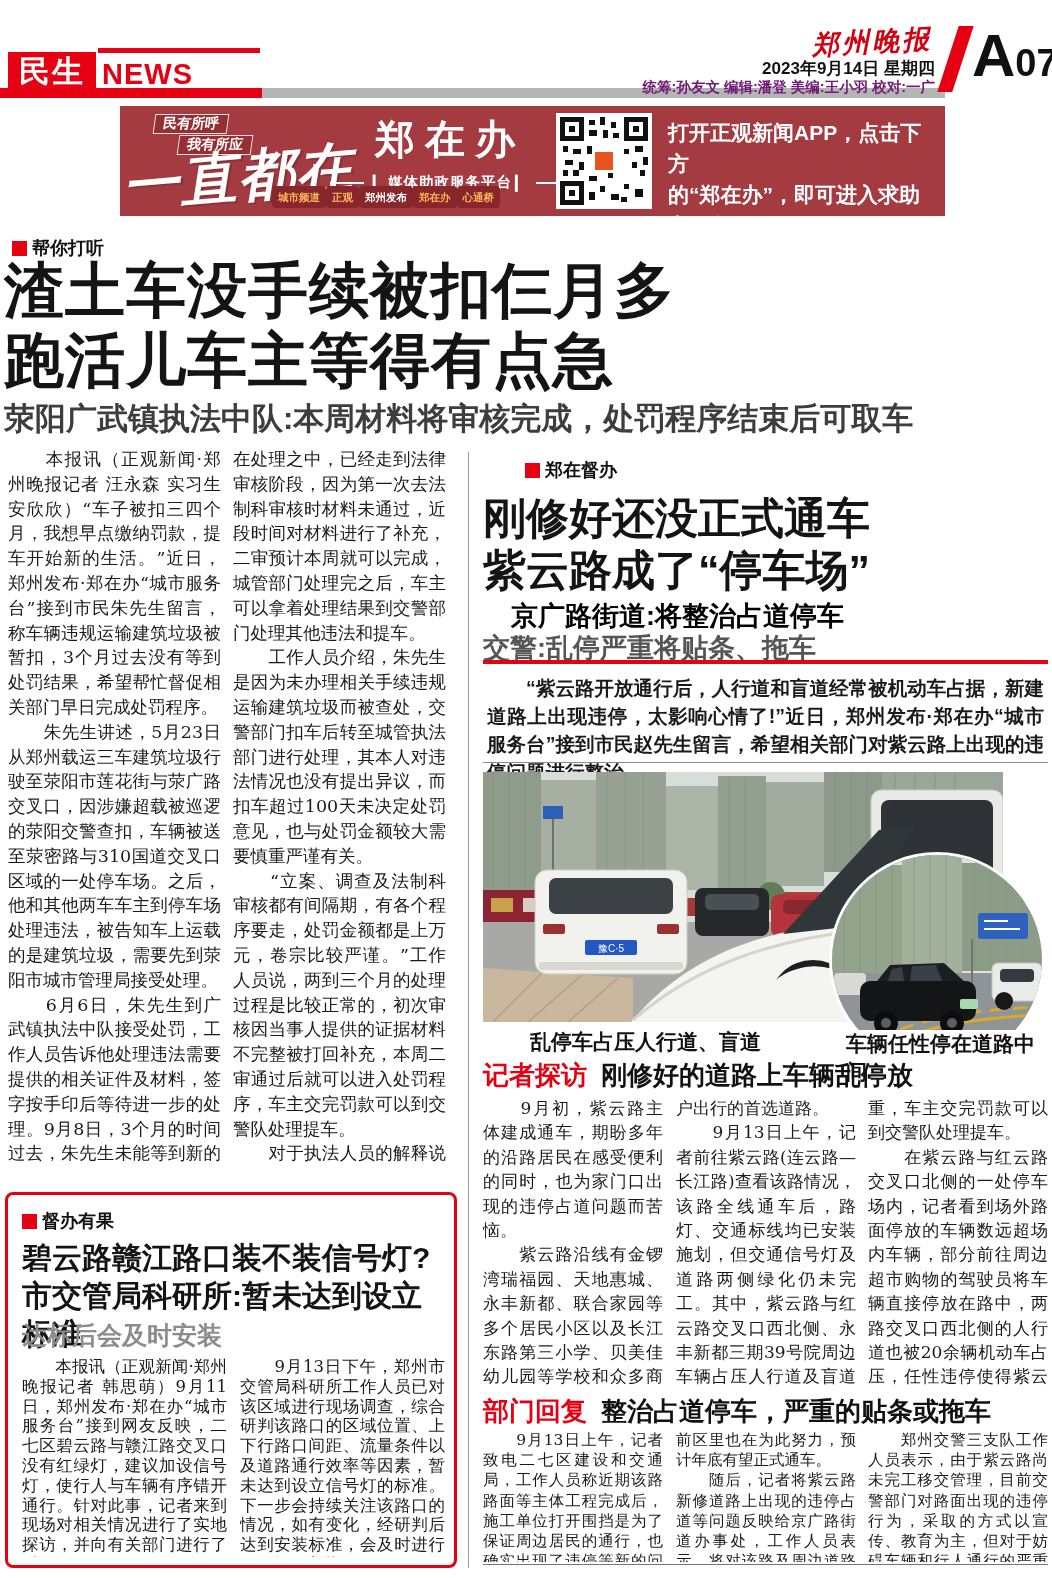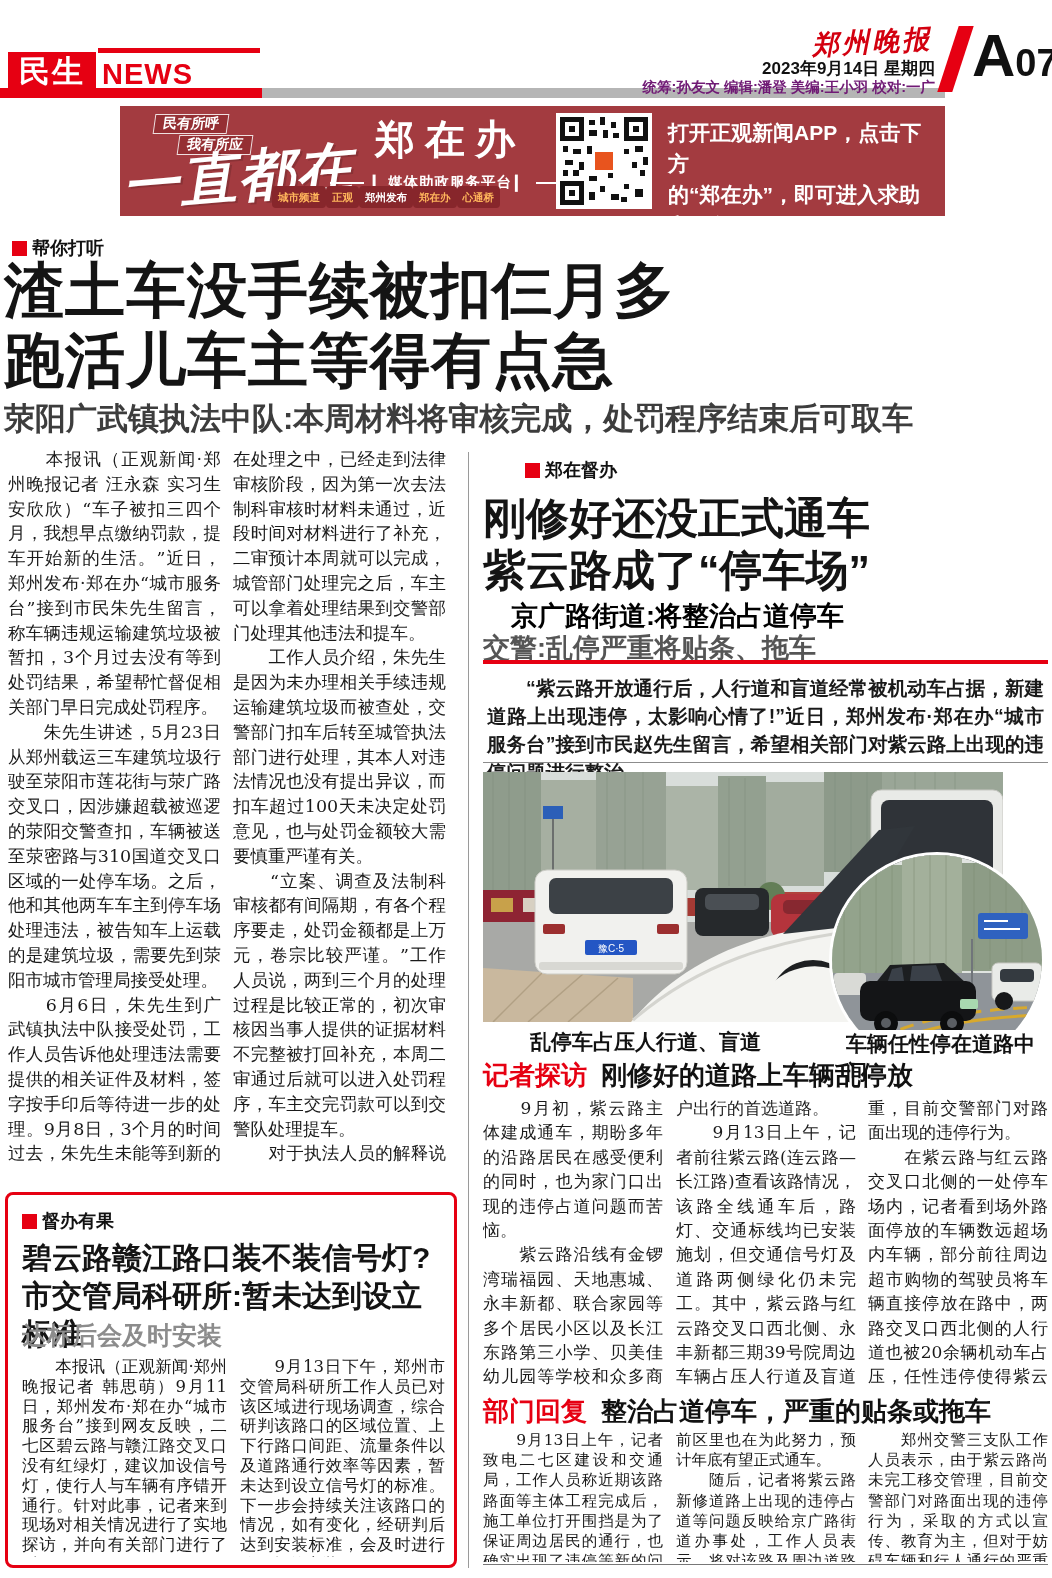--- a/index.html
+++ b/index.html
@@ -373,21 +373,21 @@
   </div>
   <div class="abs cols bodycol v1">
       <p>　　9月初，紫云路主体建成通车，期盼多年的沿路居民在感受便利的同时，也为家门口出现的违停占道问题而苦恼。</p>
       <p>　　紫云路沿线有金锣湾瑞福园、天地惠城、永丰新都、联合家园等多个居民小区以及长江东路第三小学、贝美佳幼儿园等学校和众多商铺，该路开放通行后，成为周边居民及商</p>
     </div>
   <div class="abs cols bodycol v2">
       <p>户出行的首选道路。</p>
       <p>　　9月13日上午，记者前往紫云路(连云路—长江路)查看该路情况，该路全线通车后，路灯、交通标线均已安装施划，但交通信号灯及道路两侧绿化仍未完工。其中，紫云路与红云路交叉口西北侧、永丰新都三期39号院周边车辆占压人行道及盲道停放现象较为严</p>
     </div>
   <div class="abs cols bodycol v3">
-      <p>重，目前交警部门对路面出现的违停行为。</p>
+      <p>重，车主交完罚款可以到交警队处理提车。</p>
       <p>　　在紫云路与红云路交叉口北侧的一处停车场内，记者看到场外路面停放的车辆数远超场内车辆，部分前往周边超市购物的驾驶员将车辆直接停放在路中，两路交叉口西北侧的人行道也被20余辆机动车占压，任性违停使得紫云路上不断出现人车混行现象。</p>
     </div>
 
   <div class="abs sechead sans reply-head">
     <span class="rlbl">部门回复</span>
     <span>整治占道停车，严重的贴条或拖车</span>
   </div>
   <div class="abs cols bodycol r1">
       <p>　　9月13日上午，记者致电二七区建设和交通局，工作人员称近期该路路面等主体工程完成后，施工单位打开围挡是为了保证周边居民的通行，也确实出现了违停等新的问题。道路移交工作需要分步进行，需要一个比较长的工作时间，目</p>
     </div>

